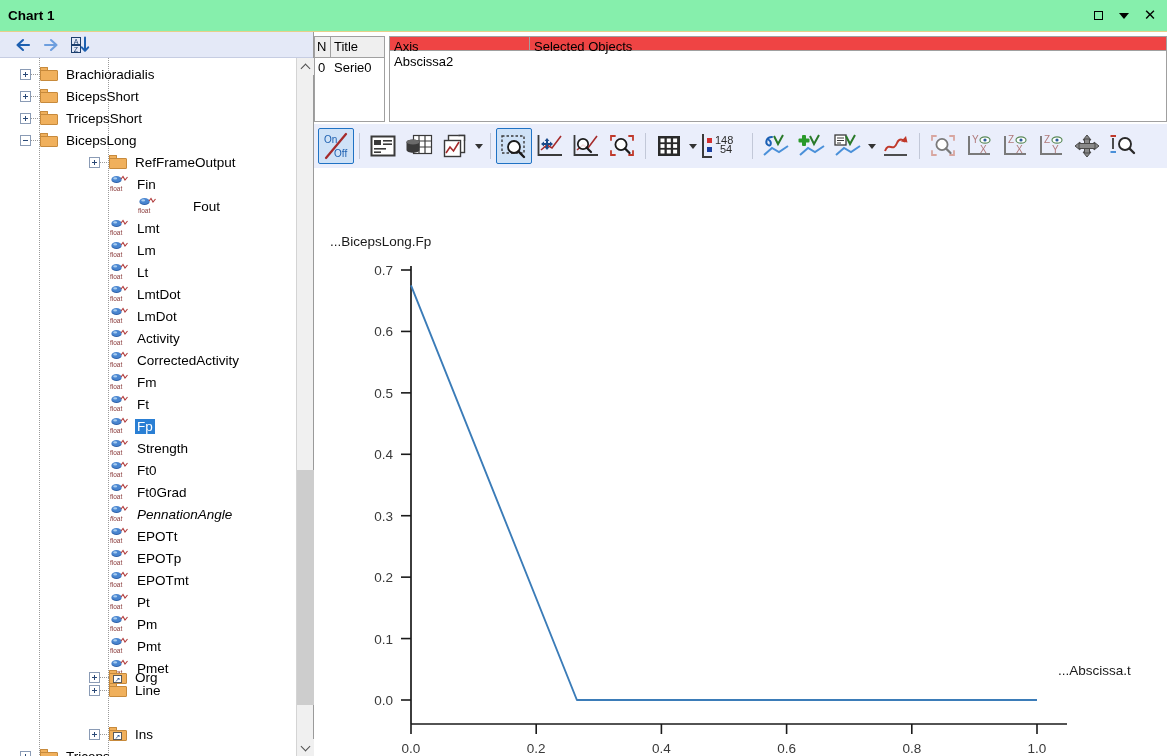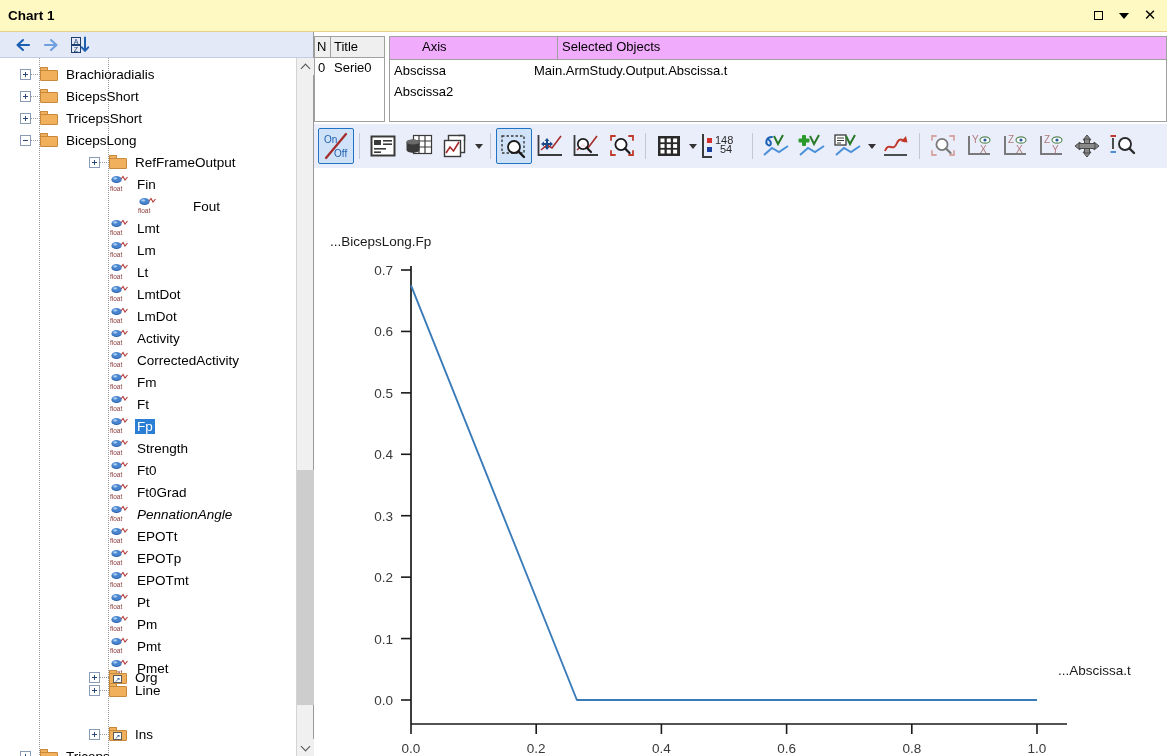--- a/index.html
+++ b/index.html
@@ -10,21 +10,21 @@
     background: #ffffff;
     font-family: "Liberation Sans", sans-serif;
     font-size: 13px;
     color: #000;
   }
   #app { position: relative; width: 1167px; height: 756px; }
 
   
   .titlebar {
     position: absolute; left: 0; top: 0; width: 1167px; height: 32px;
-    background: #fef9c3;
+    background: #86efac;
     border-bottom: 1px solid #e6d089;
     display: flex; align-items: center;
   }
   .titlebar-text {
     font-weight: bold; font-size: 13.5px; padding-left: 8px; color: #000;
   }
   .titlebar-buttons {
     margin-left: auto; display: flex; align-items: center; gap: 0px;
     padding-right: 4px;
   }
@@ -138,21 +138,21 @@
   .lg-head { display: flex; height: 21px; border-bottom: 1px solid #a0a0a0; background: #efefef; }
   .lg-head .c1 { width: 16px; border-right: 1px solid #a0a0a0; padding-left: 2px; line-height: 20px; font-size: 13px;}
   .lg-head .c2 { flex: 1; padding-left: 3px; line-height: 20px; font-size: 13px; }
   .lg-row { display: flex; height: 20px; }
   .lg-row .c1 { width: 16px; padding-left: 3px; line-height: 20px; font-size: 13px; }
   .lg-row .c2 { flex: 1; padding-left: 3px; line-height: 20px; font-size: 13px; }
 
   .rightgrid {
     flex: 1; margin-left: 4px; border: 1px solid #a0a0a0; background: #fff;
   }
-  .rg-head { display: flex; height: 23px; border-bottom: 1px solid #a0a0a0; background: #f0abfc; padding-left: 28px; }
+  .rg-head { display: flex; height: 14px; border-bottom: 1px solid #a0a0a0; background: #ef4444; }
   .rg-head .a { width: 140px; border-right: 1px solid #a0a0a0; padding-left: 4px; line-height: 20px; font-size: 13px; }
   .rg-head .b { flex: 1; padding-left: 4px; line-height: 20px; font-size: 13px; }
   .rg-row { display: flex; height: 21px; }
   .rg-row .a { width: 140px; padding-left: 4px; line-height: 21px; font-size: 13px; }
   .rg-row .b { flex: 1; padding-left: 4px; line-height: 21px; font-size: 13px; }
   .rg-row.selected { background: #d0d0d0; }
 
   
   .toolbar {
     position: absolute; left: 0; top: 92px; width: 853px; height: 44px;
@@ -598,24 +598,20 @@
         <div class="lg-row">
           <div class="c1">0</div>
           <div class="c2">Serie0</div>
         </div>
       </div>
 
       <div class="rightgrid">
         <div class="rg-head">
           <div class="a">Axis</div>
           <div class="b">Selected Objects</div>
-        </div>
-        <div class="rg-row">
-          <div class="a">Abscissa</div>
-          <div class="b">Main.ArmStudy.Output.Abscissa.t</div>
         </div>
         <div class="rg-row">
           <div class="a">Abscissa2</div>
           <div class="b"></div>
         </div>
       </div>
     </div>
 
     <div class="toolbar">
 

